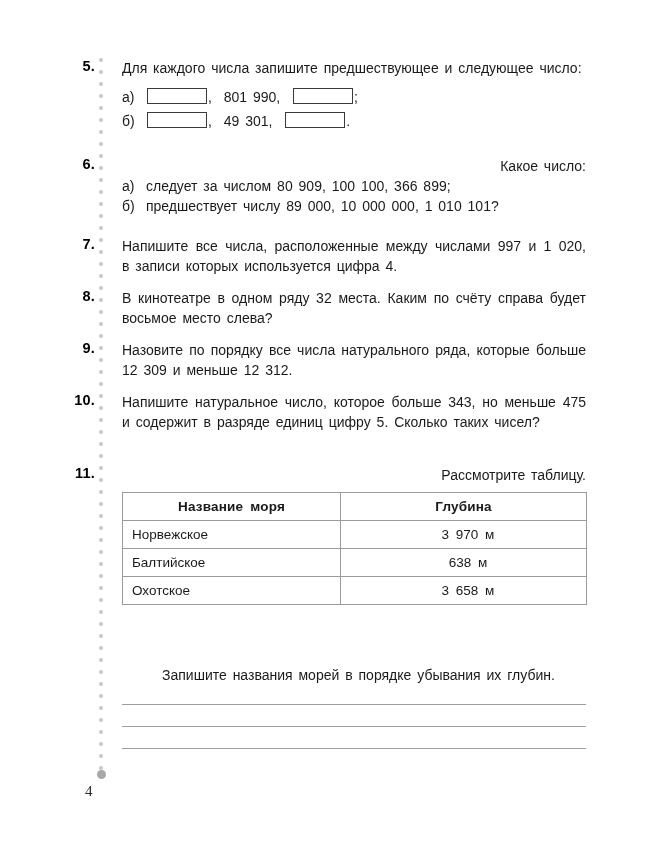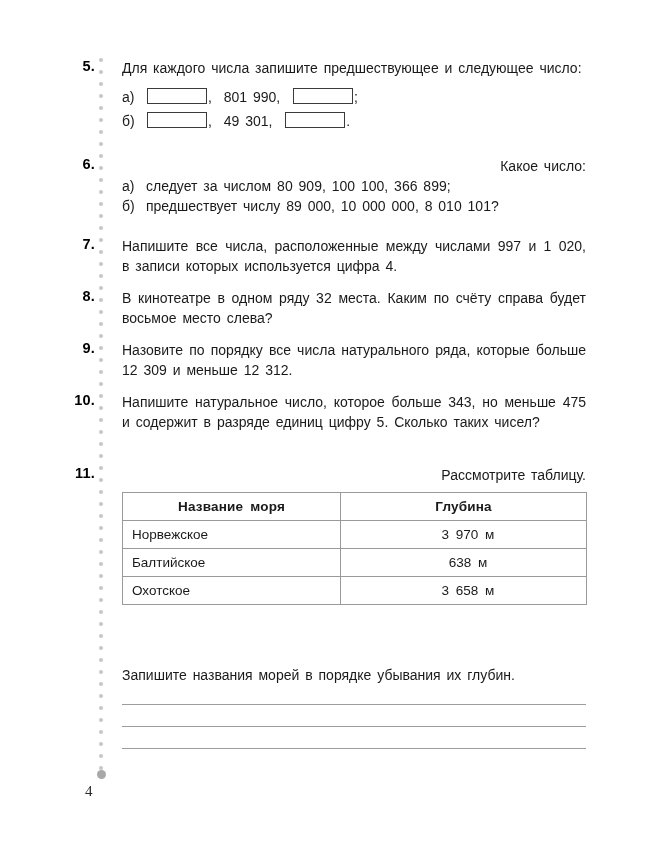--- a/index.html
+++ b/index.html
@@ -79,20 +79,21 @@
     text-align: justify;
     text-justify: inter-word;
     word-spacing: 2px;
     color: #1a1a1a;
   }
   .ptext.nojust {
     text-align: right;
   }
   .ptext-last-full {
     text-align: justify;
+    margin-left: 40px;
   }
 
   
   .sub {
     position: relative;
     font-size: 14px;
     line-height: 20px;
     word-spacing: 2px;
     display: flex;
     align-items: baseline;
@@ -262,21 +263,21 @@
   <div class="ex" style="top:156px">
     <div class="ex-num">6.</div>
     <div class="ex-body">
       <div class="ptext nojust">Какое число:</div>
       <div class="sub">
         <span class="sub-label">а)</span>
         <span class="sub-content">следует за числом  80 909,  100 100,  366 899;</span>
       </div>
       <div class="sub">
         <span class="sub-label">б)</span>
-        <span class="sub-content">предшествует числу  89 000,  10 000 000,  8 010 101?</span>
+        <span class="sub-content">предшествует числу  89 000,  10 000 000,  1 010 101?</span>
       </div>
     </div>
   </div>
 
   <div class="ex" style="top:236px">
     <div class="ex-num">7.</div>
     <div class="ex-body">
       <div class="ptext">Напишите все числа, расположенные между числами 997 и 1 020, в записи которых используется цифра 4.</div>
     </div>
   </div>

